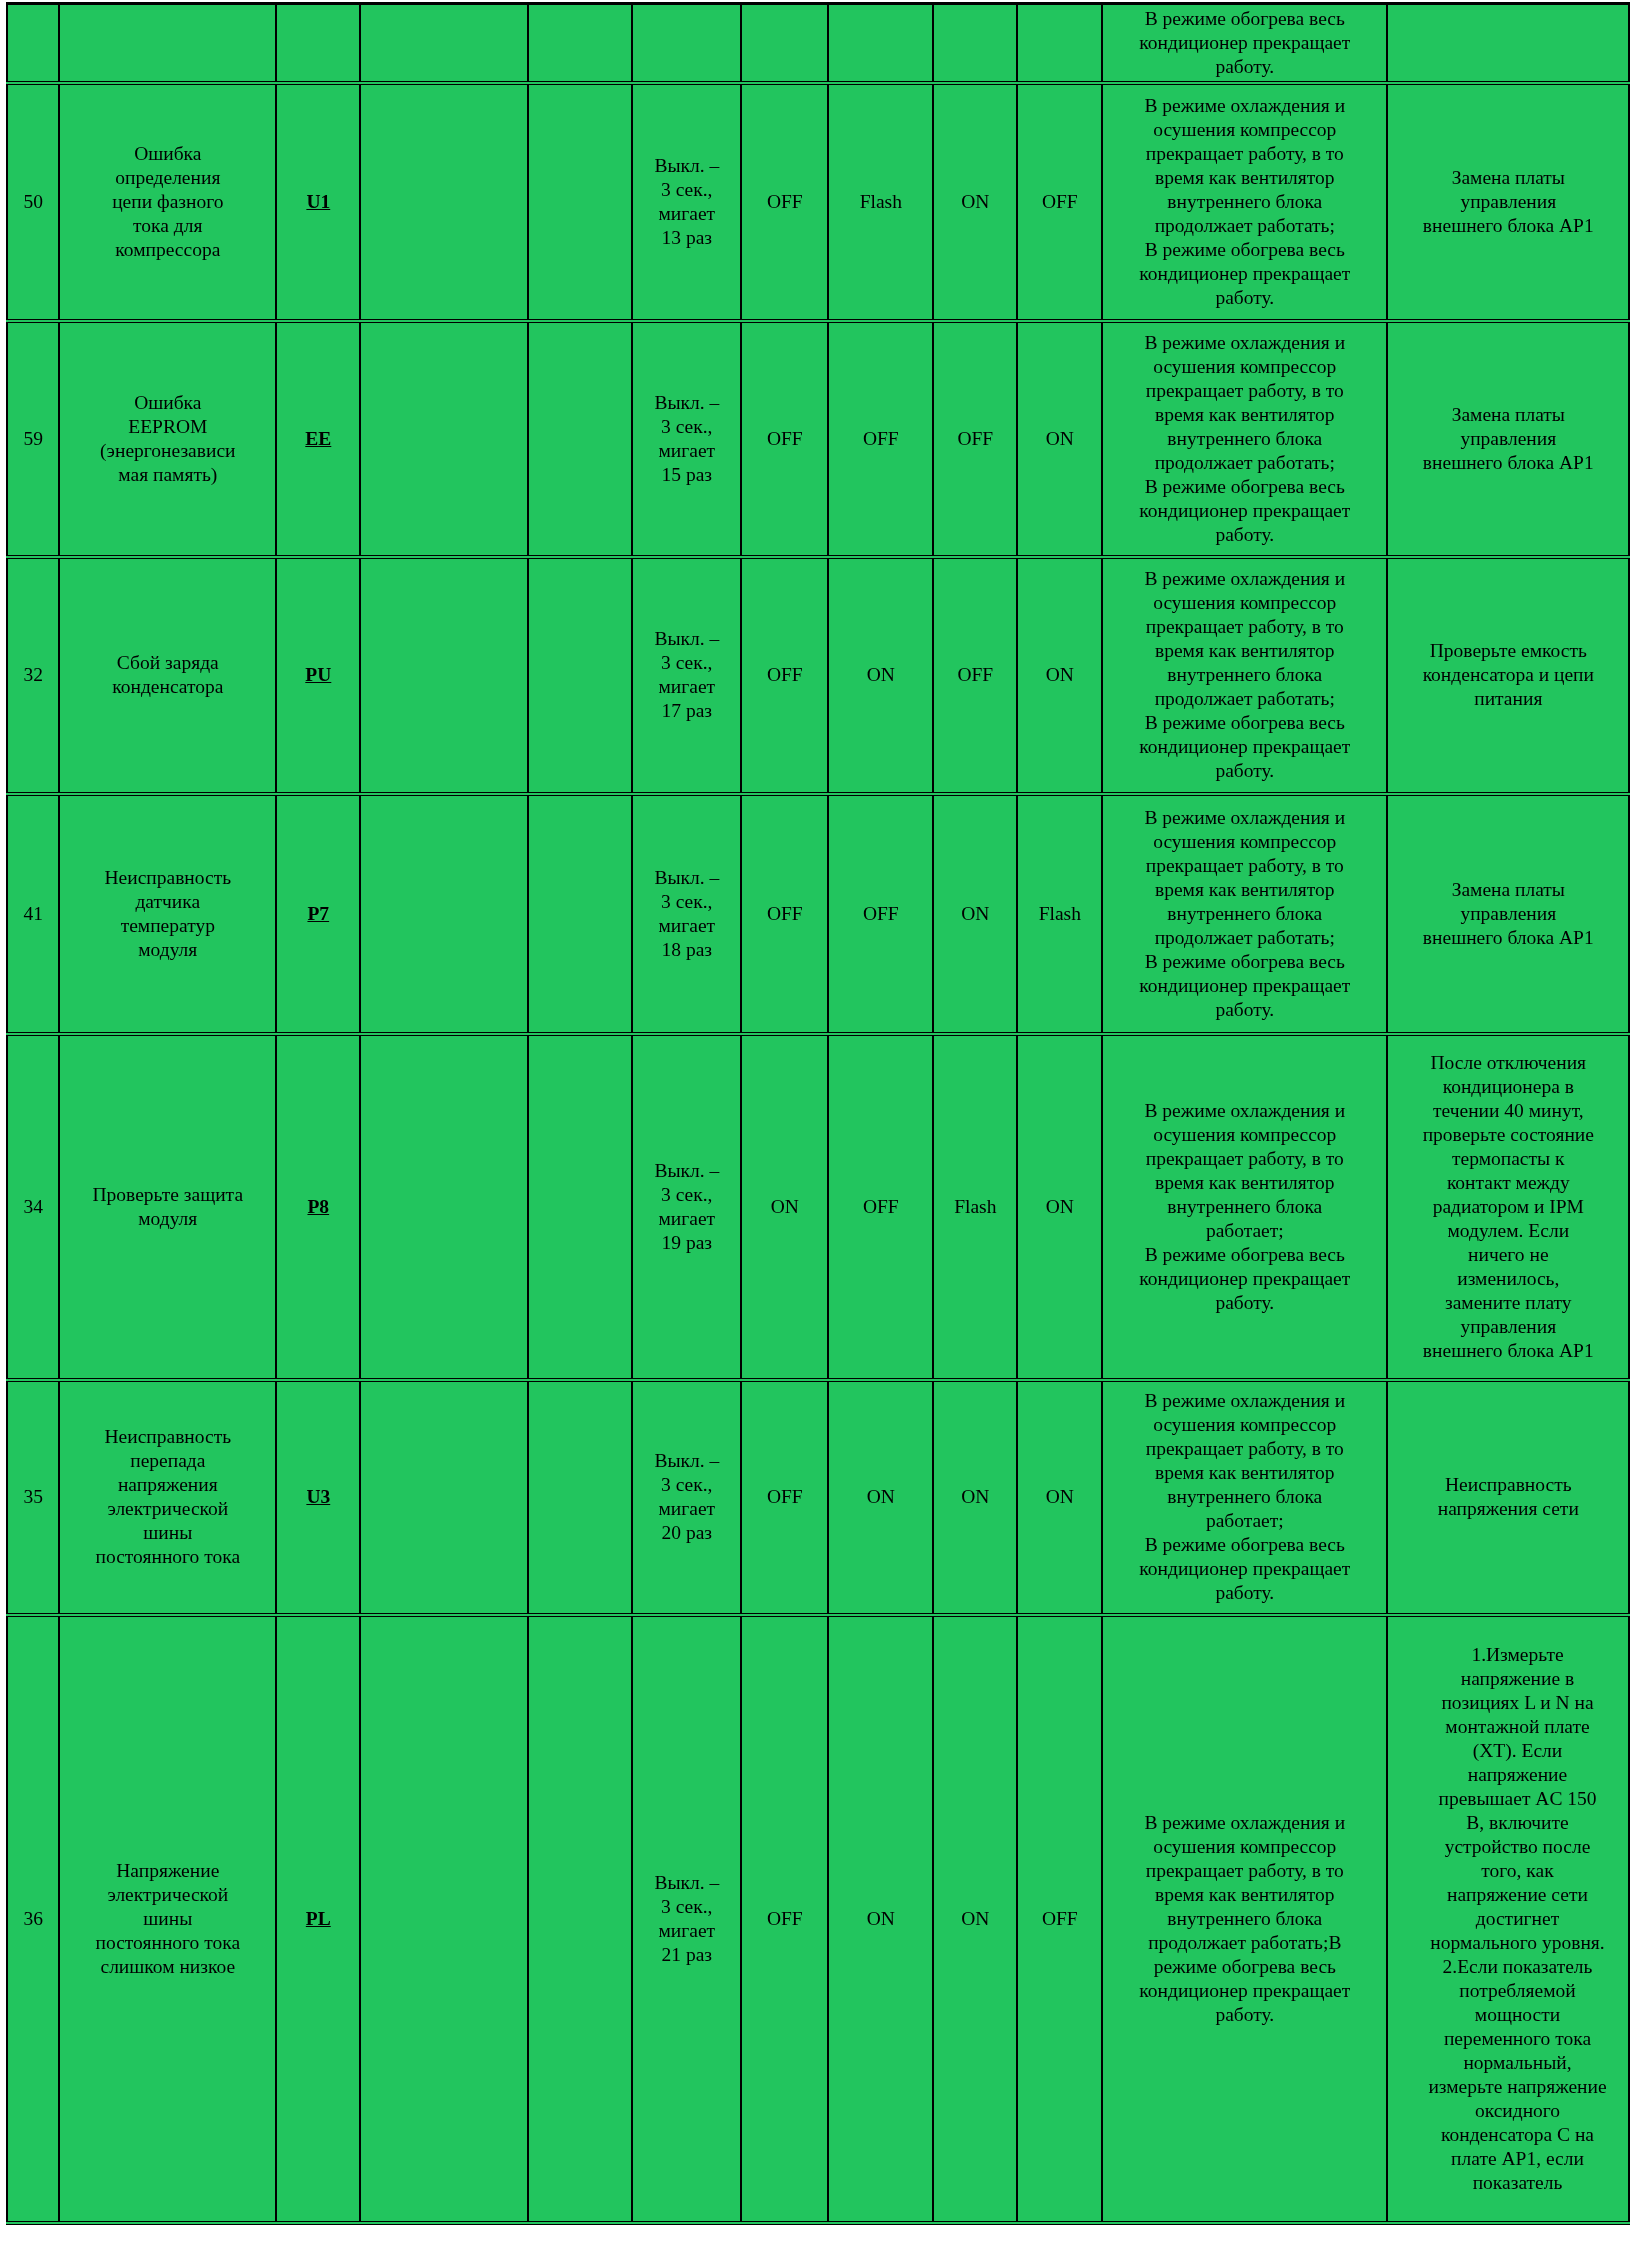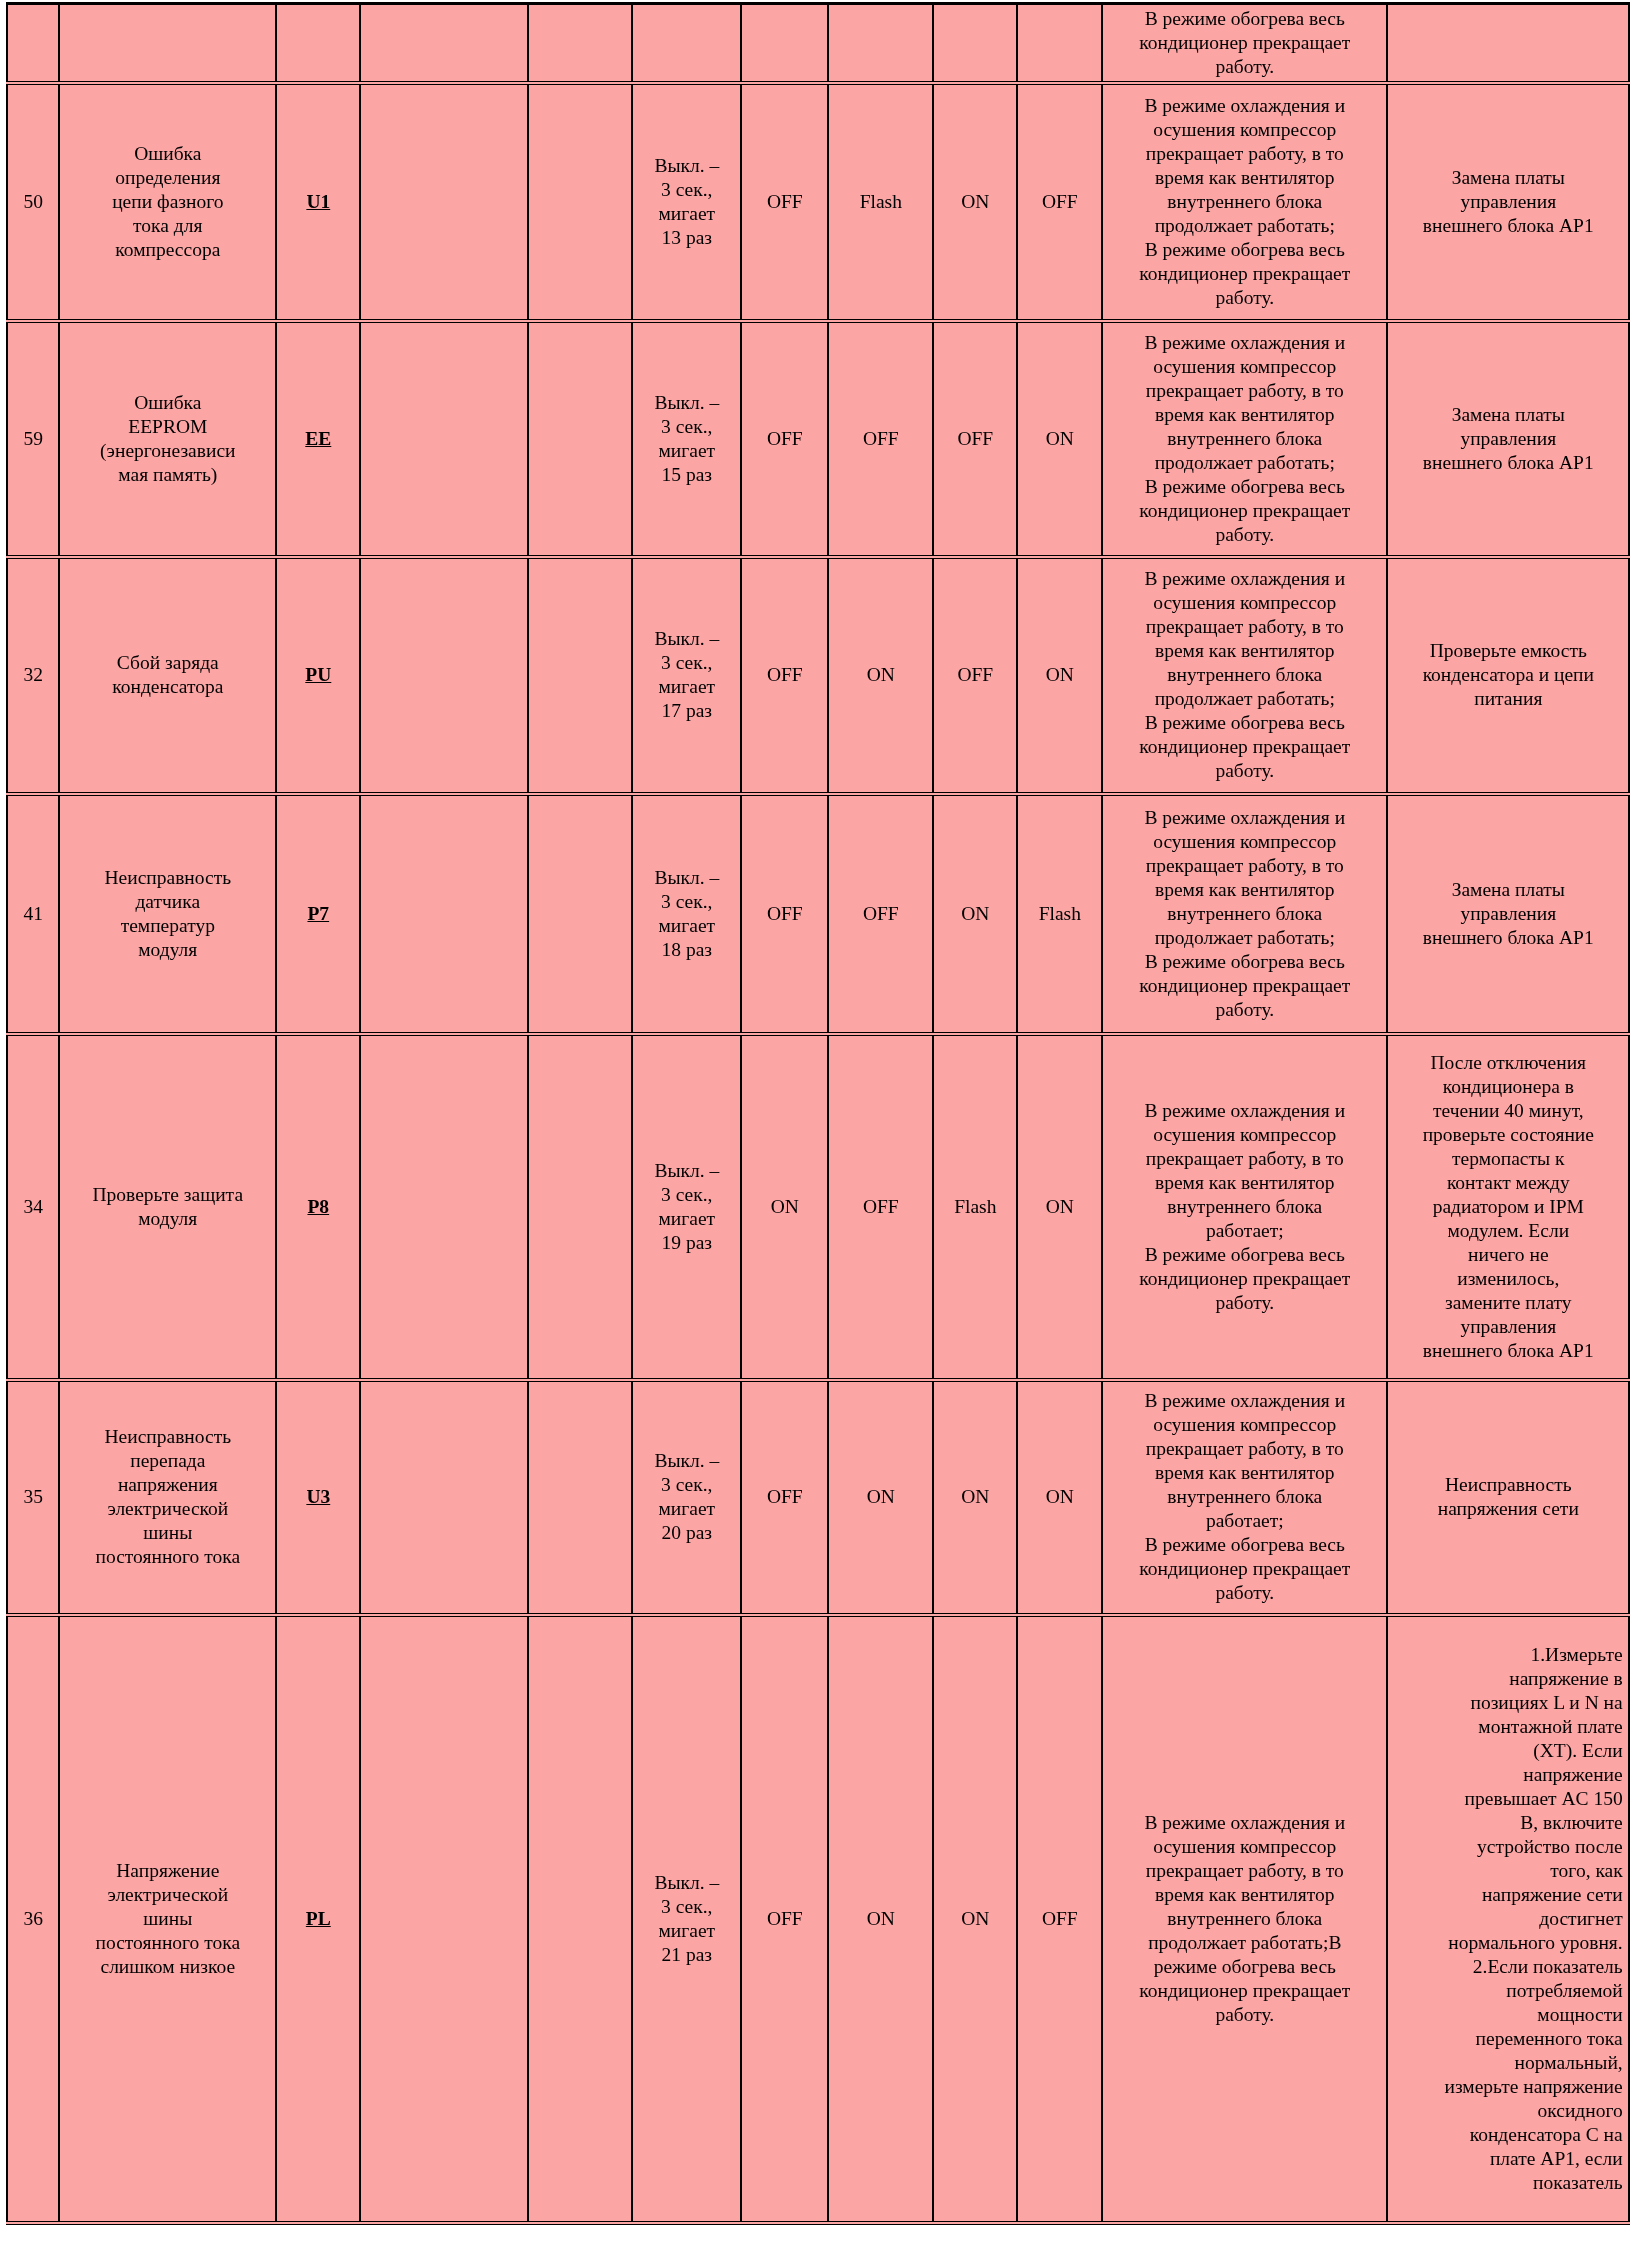--- a/index.html
+++ b/index.html
@@ -17,21 +17,21 @@
     height: 2261px;
     background: #ffffff;
     overflow: hidden;
   }
   table.err-table {
     border-collapse: collapse;
     table-layout: fixed;
     width: 1622px;
     margin-left: 6.3px;
     margin-top: 2.1px;
-    background: #fca5a5;
+    background: #22c55e;
   }
   table.err-table td {
     border: 2.1px solid #000000;
     vertical-align: middle;
     text-align: center;
     white-space: pre-line;
     font-family: "Liberation Serif", "DejaVu Serif", serif;
     font-size: 19.5px;
     line-height: 24px;
     color: #000000;
@@ -39,21 +39,21 @@
     overflow: hidden;
     word-wrap: break-word;
   }
   
   table.err-table tr td { border-top: 4.2px double #000000; }
   table.err-table tr:first-child td { border-top: 3.5px solid #000000; }
   table.err-table { border-bottom: 4.9px double #000000; }
   td.c-code { font-weight: bold; font-size: 21px; text-decoration: underline; }
   td.c-behavior { line-height: 24px; }
   td.c-remedy { line-height: 24px; border-radius: 15px; }
-  tr:last-child td.c-remedy { text-align: right; padding-left: 24px; }
+  tr:last-child td.c-remedy { text-align: center; padding-left: 24px; }
 </style>
 </head>
 <body>
 
 <div class="page">
   <table class="err-table">
     <colgroup>
       <col style="width:52px">
       <col style="width:217px">
       <col style="width:84px">

